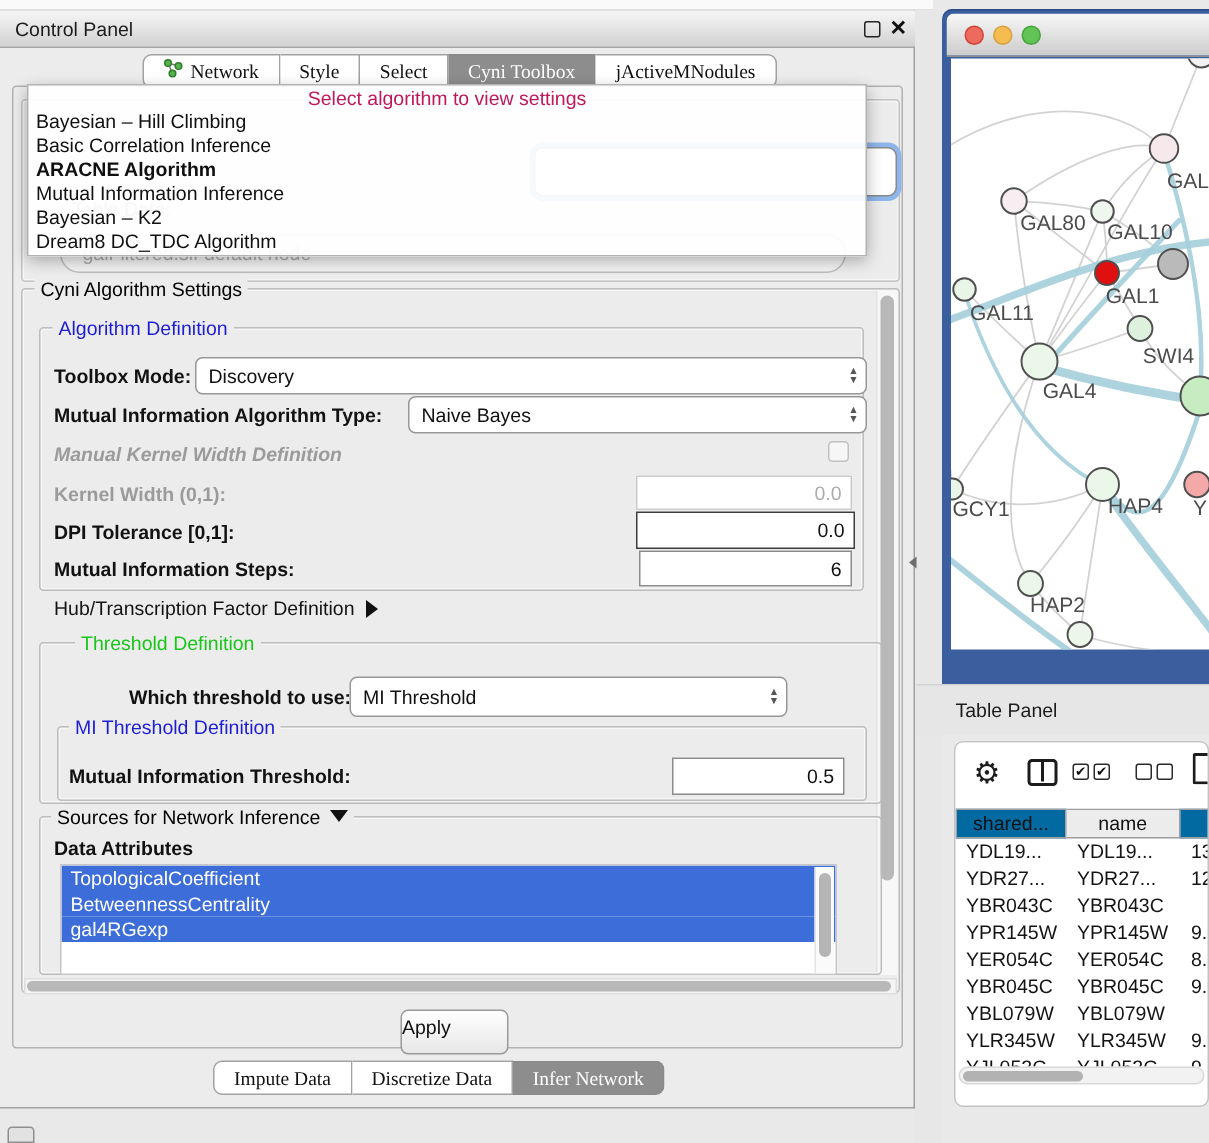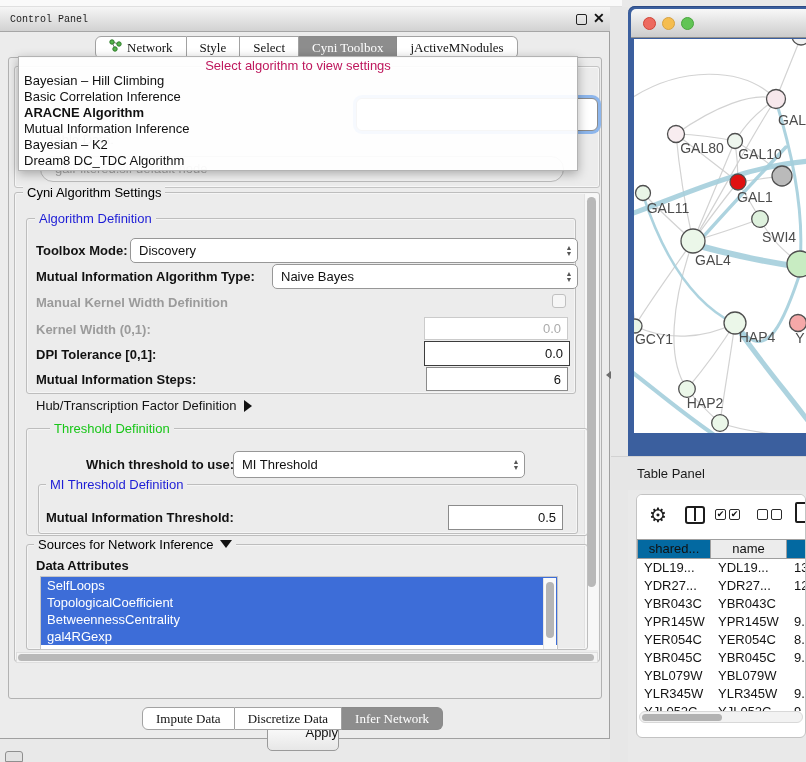--- a/index.html
+++ b/index.html
@@ -5,21 +5,21 @@
   * { margin:0; padding:0; box-sizing:border-box; }
   html,body { width:806px; height:762px; }
   body { font-family:"Liberation Sans", sans-serif; background:#e9e9e9; position:relative; overflow:hidden; }
   .page { position:absolute; left:0; top:0; width:806px; height:762px; }
   .abs { position:absolute; }
 
   
   .top-strip { left:0; top:0; width:622px; height:7px; background:#fafafa; border-bottom:1px solid #e0e0e0; }
   .control-panel { left:0; top:7px; width:610px; height:732px; background:#ececec; border:1px solid #a0a0a0; border-left:none; }
   .cp-titlebar { left:0; top:7px; width:610px; height:25px; background:linear-gradient(#f6f6f6,#d2d2d2); border-bottom:1px solid #a6a6a6; }
-  .cp-title { position:absolute; left:10px; top:0; line-height:25px; font-size:10px; color:#1b1b1b;font-family:Liberation Mono, monospace; }
+  .cp-title { position:absolute; left:10px; top:0; line-height:25px; font-size:13px; color:#1b1b1b; }
   .cp-float { position:absolute; left:576px; top:7px; width:11px; height:11px; border:1.5px solid #222; border-radius:2px; }
   .cp-close { position:absolute; left:593px; top:3px; font-size:14px; font-weight:bold; color:#111; }
 
   
   .seg-bar { display:flex; height:23px; }
   .seg { background:#fff; border:1px solid #a2a2a2; border-left:none; font-size:13px; color:#111;
          padding:0 13px; line-height:21px; display:flex; align-items:center; gap:5px;font-family:Liberation Serif, serif; }
   .seg:first-child { border-left:1px solid #a2a2a2; border-radius:6px 0 0 6px; }
   .seg:last-child { border-radius:0 6px 6px 0; }
   .seg.sel { background:#8d8d8d; color:#fff; border-color:#8a8a8a; }
@@ -74,21 +74,21 @@
   .attr-label { left:36px; top:558px; font-size:13px; font-weight:bold; color:#111; }
   .attr-list { left:40px; top:576px; width:518px; height:74px; background:#fff; border:1px solid #c6c6c6; overflow:hidden; }
   .attr-item { height:17px; line-height:17px; background:var(--selection); color:#fff; font-size:13px; padding-left:6px; white-space:nowrap; }
   .list-vscroll { position:absolute; right:1px; top:1px; width:13px; height:71px; background:#fafafa; border-left:1px solid #e4e4e4; }
   .list-vthumb { position:absolute; left:2px; top:4px; width:8px; height:56px; background:#b5b5b5; border-radius:4px; }
 
   .hscroll { left:16px; top:652px; width:582px; height:11px; background:#f4f4f4; border:1px solid #dedede; }
   .hthumb { position:absolute; left:1px; top:1px; width:576px; height:7px; background:#b8b8b8; border-radius:4px; }
 
   .apply-btn { left:267px; top:673px; width:72px; height:30px; background:linear-gradient(#ffffff,#e7e7e7);
-               border:1px solid #9a9a9a; border-radius:5px; font-size:13px; color:#111; text-align:right; line-height:21px;margin-top:48px; }
+               border:1px solid #9a9a9a; border-radius:5px; font-size:13px; color:#111; text-align:left; line-height:21px; }
 
   .mini-icon { left:5px; top:751px; width:18px; height:11px; background:#e2e2e2; border:1px solid #8f8f8f; border-radius:3px 3px 0 0; }
 
   
   .splitter { left:610px; top:7px; width:18px; height:755px; background:#e7e7e7; }
   .splitter-handle { left:606px; top:371px; width:0; height:0; border-right:5px solid #6d6d6d; border-top:4px solid transparent; border-bottom:4px solid transparent; }
 
   .net-window { left:628px; top:6px; width:178px; height:450px; background:var(--frame_blue); border-radius:7px 0 0 0; overflow:hidden;
                 box-shadow:inset 0 1px 0 #2c4a84; }
   .net-titlebar { position:absolute; left:3px; top:3px; width:175px; height:29px; background:linear-gradient(#f8f8f8,#cccccc);
@@ -199,21 +199,21 @@
       </span>
   </div>
   <div class="abs lbl" style="left:36px;top:265px;line-height:24px;">Mutual Information Algorithm Type:</div>
   <div class="combo abs" style="left:272px;top:264px;width:306px;height:25px;">
     <span class="combo-text">Naive Bayes</span>
     <span class="combo-arrows">
         <span>▲</span>
         <span>▼</span>
       </span>
   </div>
-  <div class="abs lbl dis" style="left:36px;top:295px;">Manual Kernel Width Definition</div>
+  <div class="abs lbl dis" style="left:36px;top:295px;font-style:italic;">Manual Kernel Width Definition</div>
   <div class="abs checkbox" style="left:552px;top:294px;"></div>
   <div class="abs lbl dis" style="left:36px;top:322px;">Kernel Width (0,1):</div>
   <div class="abs field dis" style="left:424px;top:317px;width:144px;height:23px;">0.0</div>
   <div class="abs lbl" style="left:36px;top:347px;">DPI Tolerance [0,1]:</div>
   <div class="abs field strong" style="left:424px;top:341px;width:146px;height:25px;">0.0</div>
   <div class="abs lbl" style="left:36px;top:372px;">Mutual Information Steps:</div>
   <div class="abs field" style="left:426px;top:367px;width:142px;height:24px;">6</div>
 
   <div class="abs hub-row">
     <span>Hub/Transcription Factor Definition</span><span class="tri-right"></span>
@@ -234,21 +234,20 @@
     <div class="gtitle blue" style="left:7px;">MI Threshold Definition</div>
   </div>
   <div class="abs lbl" style="left:46px;top:505px;line-height:25px;">Mutual Information Threshold:</div>
   <div class="abs field" style="left:448px;top:505px;width:115px;height:25px;">0.5</div>
 
   <div class="abs gbox" style="left:26px;top:544px;width:562px;height:106px;">
     <div class="gtitle" style="left:7px;"><span>Sources for Network Inference</span><span class="tri-down"></span></div>
   </div>
   <div class="abs attr-label">Data Attributes</div>
   <div class="abs attr-list" id="attr-list">
-    <div class="attr-item">SelfLoops</div>
       <div class="attr-item">TopologicalCoefficient</div>
       <div class="attr-item">BetweennessCentrality</div>
       <div class="attr-item">gal4RGexp</div>
       <div class="list-vscroll">
         <div class="list-vthumb"></div>
       </div>
   </div>
   <div class="abs hscroll">
       <div class="hthumb"></div>
     </div>

